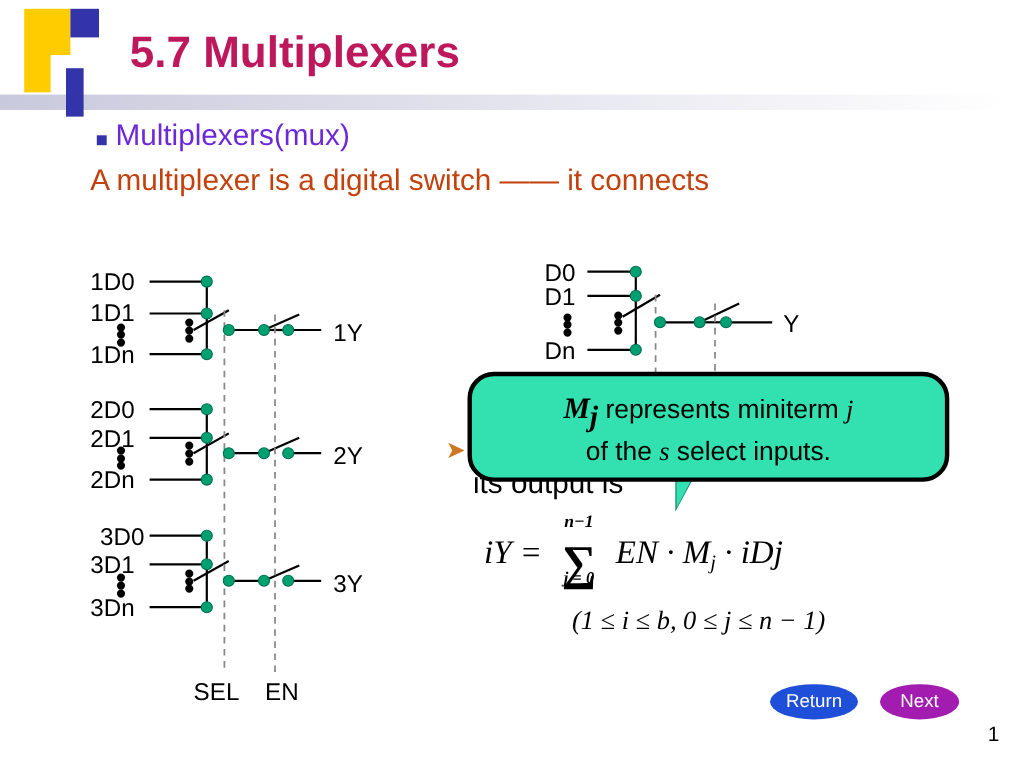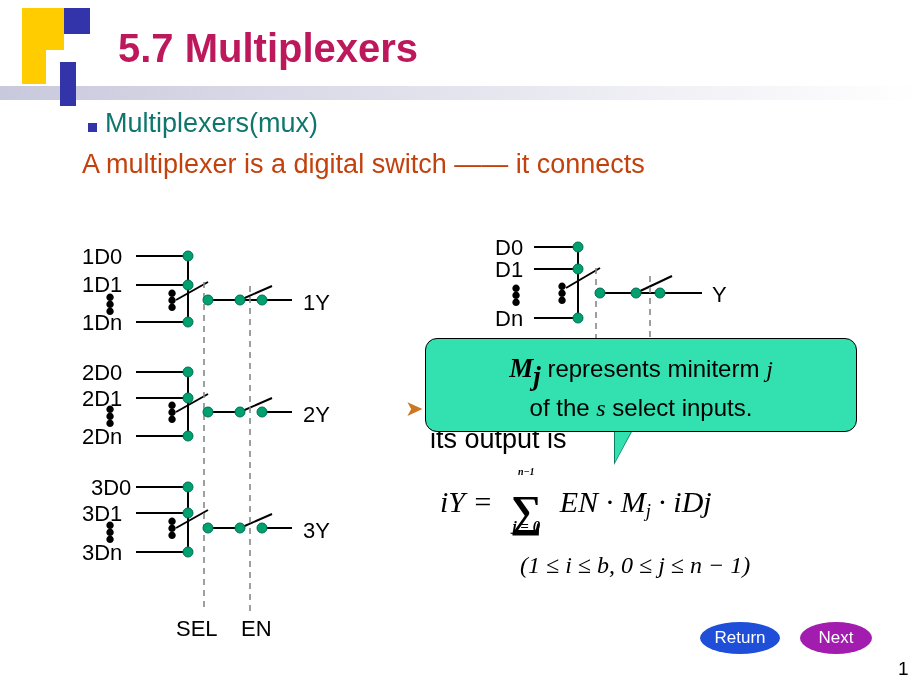--- a/index.html
+++ b/index.html
@@ -10,41 +10,41 @@
   .deco-blue1{position:absolute;left:64px;top:8px;width:26px;height:26px;background:#3333aa;}
   .deco-blue2{position:absolute;left:60px;top:62px;width:16px;height:44px;background:#3333aa;}
   .deco-yellow2{position:absolute;left:22px;top:50px;width:24px;height:34px;background:#ffcc00;}
   .deco-fade{position:absolute;left:0;top:86px;width:920px;height:14px;
       background:linear-gradient(to right,#c9c9dd,#ffffff);}
   .title{position:absolute;left:118px;top:26px;font-size:40px;font-weight:bold;color:#be185d;
       font-family:"Liberation Sans",sans-serif;letter-spacing:0px;}
 
   
   .bullet-sq{position:absolute;left:88px;top:123px;width:9px;height:9px;background:#3333aa;}
-  .subhead{position:absolute;left:105px;top:108px;font-size:27px;color:#0f766e;}
+  .subhead{position:absolute;left:105px;top:108px;font-size:27px;color:#6d28d9;}
 
   .para1{position:absolute;left:82px;top:148px;width:800px;font-size:27px;color:#c2410c;line-height:33px;}
 
   
   .arrow-bullet{position:absolute;left:405px;top:396px;font-size:22px;color:#cc7722;}
   .para2{position:absolute;left:430px;top:388px;width:420px;font-size:27px;color:#000;line-height:34px;}
 
   
   .formula{position:absolute;left:440px;top:480px;font-family:"Liberation Serif",serif;color:#000;}
   .f-main{font-size:30px;font-style:italic;white-space:nowrap;}
   .f-main .sum{font-style:normal;font-size:44px;font-weight:bold;position:relative;top:6px;}
   .sum-wrap{display:inline-block;position:relative;width:52px;text-align:center;vertical-align:middle;}
-  .sum-top{position:absolute;left:0;top:-14px;width:52px;text-align:center;font-size:10px;font-style:italic;font-weight:bold;}
+  .sum-top{position:absolute;left:0;top:-14px;width:52px;text-align:center;font-size:16px;font-style:italic;font-weight:bold;}
   .sum-bot{position:absolute;left:0;top:38px;width:52px;text-align:center;font-size:15px;font-weight:bold;}
   .f-cond{position:absolute;left:520px;top:552px;font-family:"Liberation Serif",serif;font-size:24px;font-style:italic;white-space:nowrap;}
   .sub{font-size:0.62em;vertical-align:-0.28em;font-style:italic;}
 
   
   .callout{position:absolute;left:425px;top:338px;width:430px;height:92px;background:#33e0b0;
-      border:1px solid #000000;border-radius:12px;}
+      border:4px solid #000000;border-radius:24px;}
   .callout-text{position:absolute;left:0;top:14px;width:430px;text-align:center;font-size:24px;color:#000;line-height:31px;}
   .callout-text b{font-family:"Liberation Serif",serif;font-style:italic;font-size:27px;}
   .callout-text i{font-family:"Liberation Serif",serif;}
   .callout-tail{position:absolute;left:615px;top:428px;width:0;height:0;
       border-left:18px solid #33e0b0;border-bottom:34px solid transparent;}
   .callout-tail-o{position:absolute;left:614px;top:428px;width:0;height:0;
       border-left:20px solid #0a7d63;border-bottom:37px solid transparent;}
 
   
   svg.diagram{position:absolute;left:0;top:0;width:920px;height:690px;pointer-events:none;}

